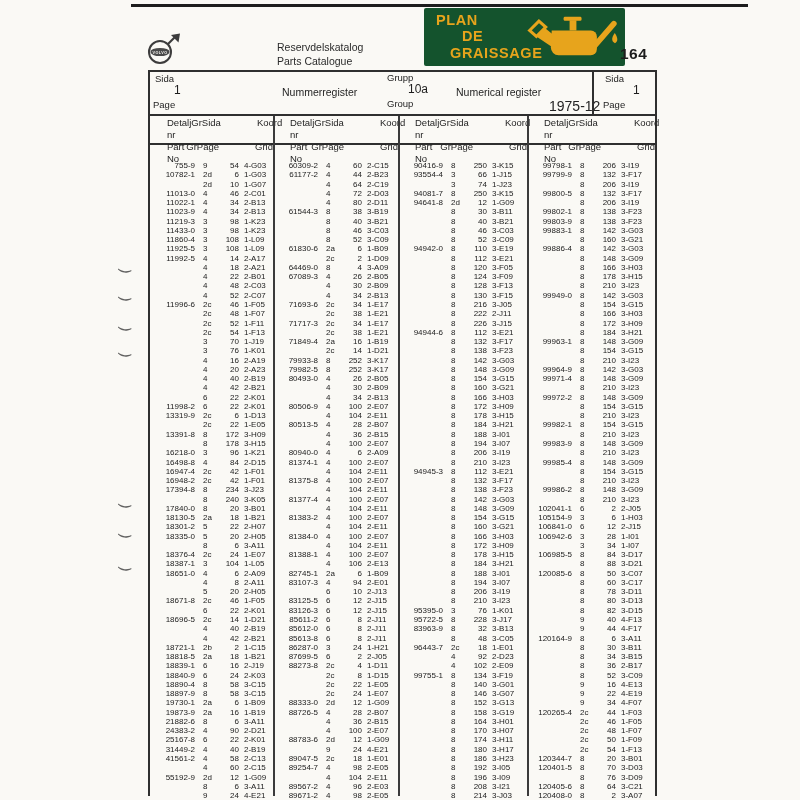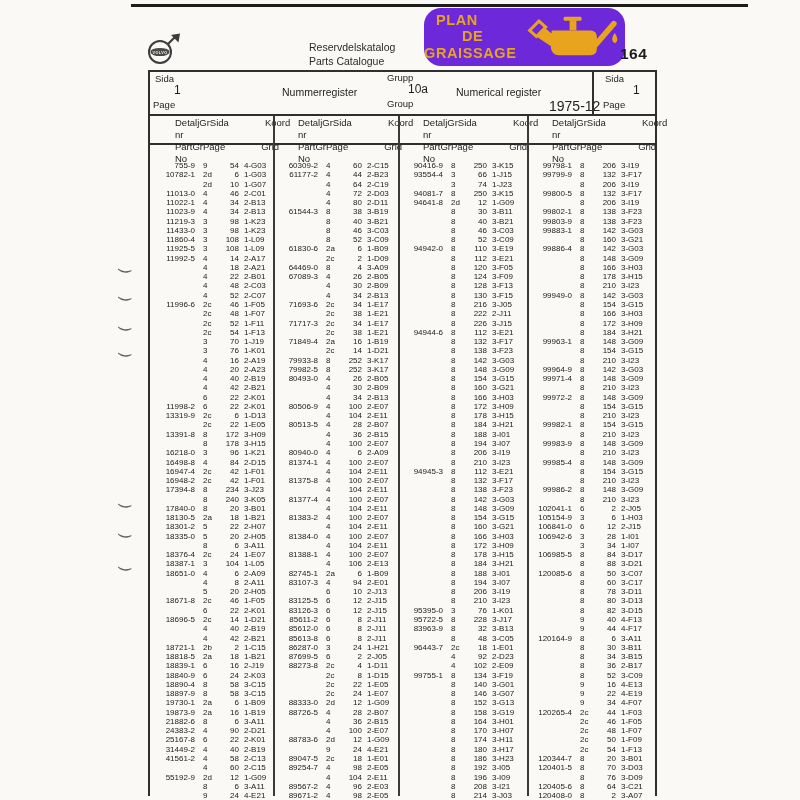--- a/index.html
+++ b/index.html
@@ -8,47 +8,47 @@
     background:#faf9f5; color:#1f1f1f;
     font-family:"Liberation Sans", sans-serif;
   }
   
   .top-rule{position:absolute; left:131px; top:4px; width:617px; height:2.5px; background:#1d1d1d;}
 
   
   .volvo{position:absolute; left:144px; top:33px;}
 
   
-  .titles{position:absolute; left:277px; top:40px; font-size:10.5px; line-height:14px; color:#2b2b2b;margin-left:32px;}
+  .titles{position:absolute; left:277px; top:40px; font-size:10.5px; line-height:14px; color:#2b2b2b;}
 
   
-  .badge{position:absolute; left:424px; top:8px; width:201px; height:58px; background:#6d28d9; border-radius:17px;}
+  .badge{position:absolute; left:424px; top:8px; width:201px; height:58px; background:#14532d; border-radius:2px;}
   .badge .bl{position:absolute; font-weight:bold; font-size:14.5px; letter-spacing:0.6px; color:#e7a41c;}
   .badge .b1{left:12px; top:4px;}
   .badge .b2{left:38px; top:20px;}
-  .badge .b3{left:0; top:37px;text-align:right;}
+  .badge .b3{left:26px; top:37px;text-align:right;}
   .badge svg{position:absolute; right:4px; top:8px;}
 
   .pagenum{position:absolute; left:620px; top:45px; font-size:15.5px; font-weight:700; color:#1c1c1c; letter-spacing:0.5px;}
 
   
   .frame{position:absolute; left:148px; top:70px; width:509px; border:2px solid #2f2f2f; border-bottom:none; box-sizing:border-box;}
   .head-band{position:relative; height:42px; border-bottom:2px solid #2f2f2f;}
   .head-band .lbl{position:absolute; font-size:9.5px; color:#242424;}
   .head-band .val{position:absolute; font-size:12px; color:#1d1d1d;}
   .hb-divider{position:absolute; left:442px; top:0; bottom:0; width:2px; background:#2f2f2f;}
 
   .grid-area{position:relative;}
   .vdiv{position:absolute; top:0; bottom:0; width:1.5px; background:#3a3a3a;}
   .vd1{left:123px;} .vd2{left:248px;} .vd3{left:377px;}
 
   .col-head{display:flex; height:27px; border-bottom:2px solid #2f2f2f; font-size:9.5px; color:#242424;}
   .chg{box-sizing:border-box; padding-top:1px;}
   .chl{display:flex; line-height:12px;}
-  .chl .h-part{width:70px; padding-left:4px;margin-left:21px;}
+  .chl .h-part{width:70px; padding-left:17px;}
   .chl .h-gr{width:21px;}
   .chl .h-sida{width:26px;}
   .chl .h-koord{flex:1;padding-left:36px;}
 
   .tbody{display:flex; height:651px; padding-top:16px; box-sizing:border-box;}
   .tcol{box-sizing:border-box;}
   .chg0,.tcol0{width:123px;} .chg1,.tcol1{width:125px;} .chg2,.tcol2{width:129px;} .chg3,.tcol3{width:128px;}
   .trow{display:flex; height:9.27px; line-height:9.4px; font-size:8px; color:#1b1b1b; white-space:nowrap;}
   .c-part{width:45px; text-align:right;}
   .c-gr{width:20px; margin-left:8px; text-align:left;}

